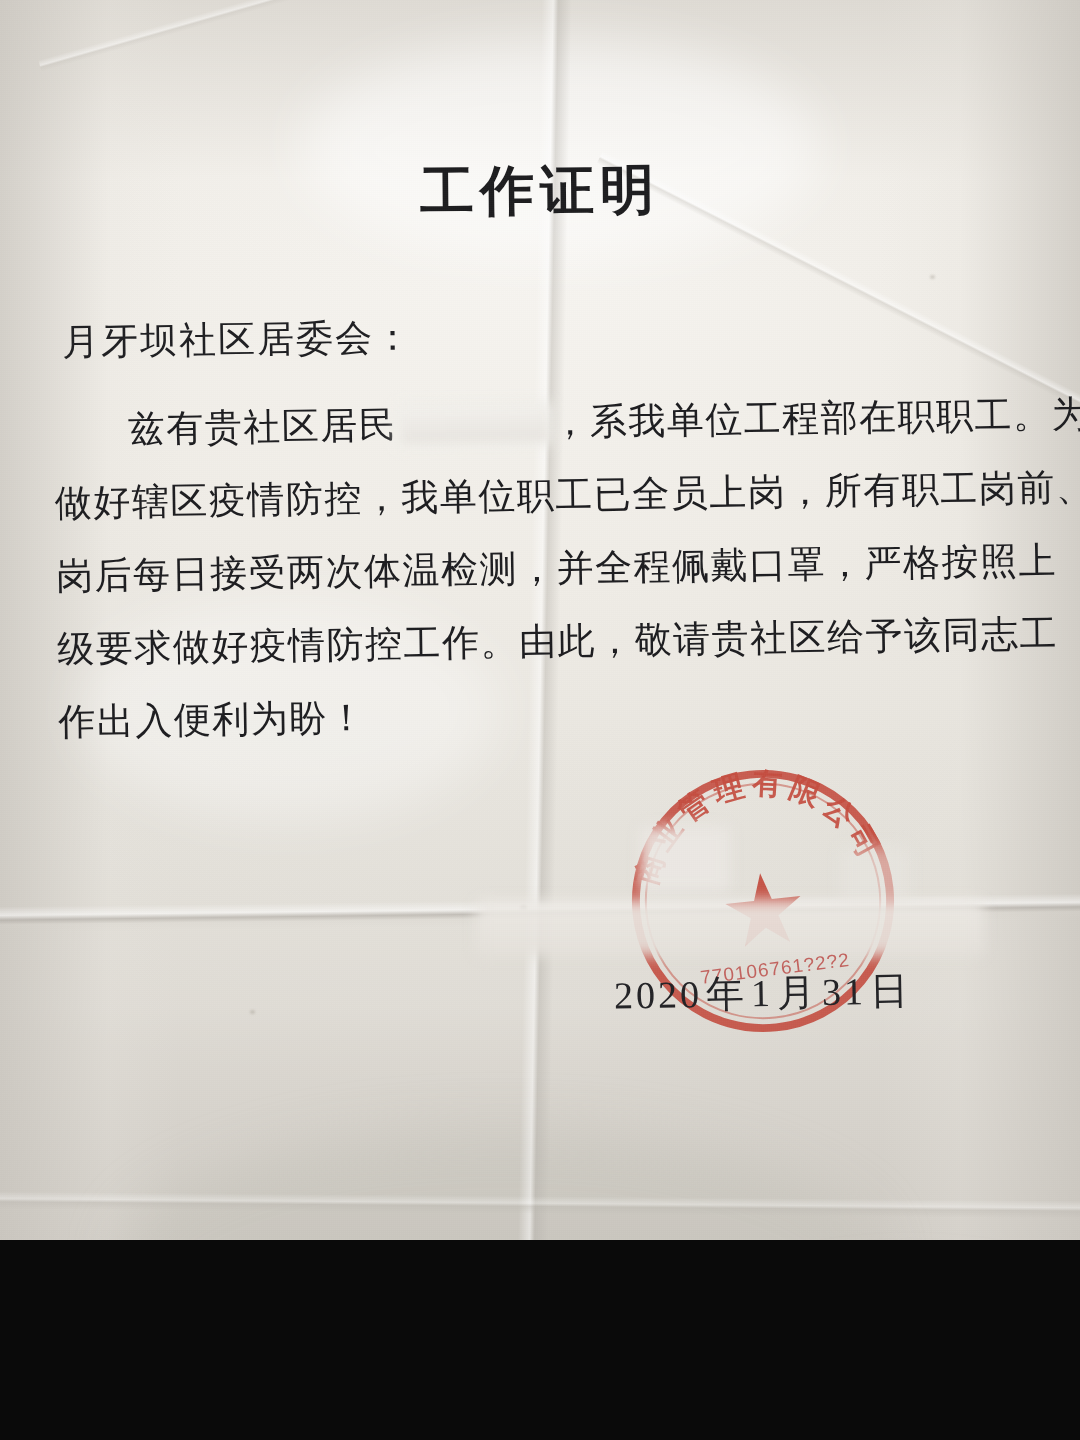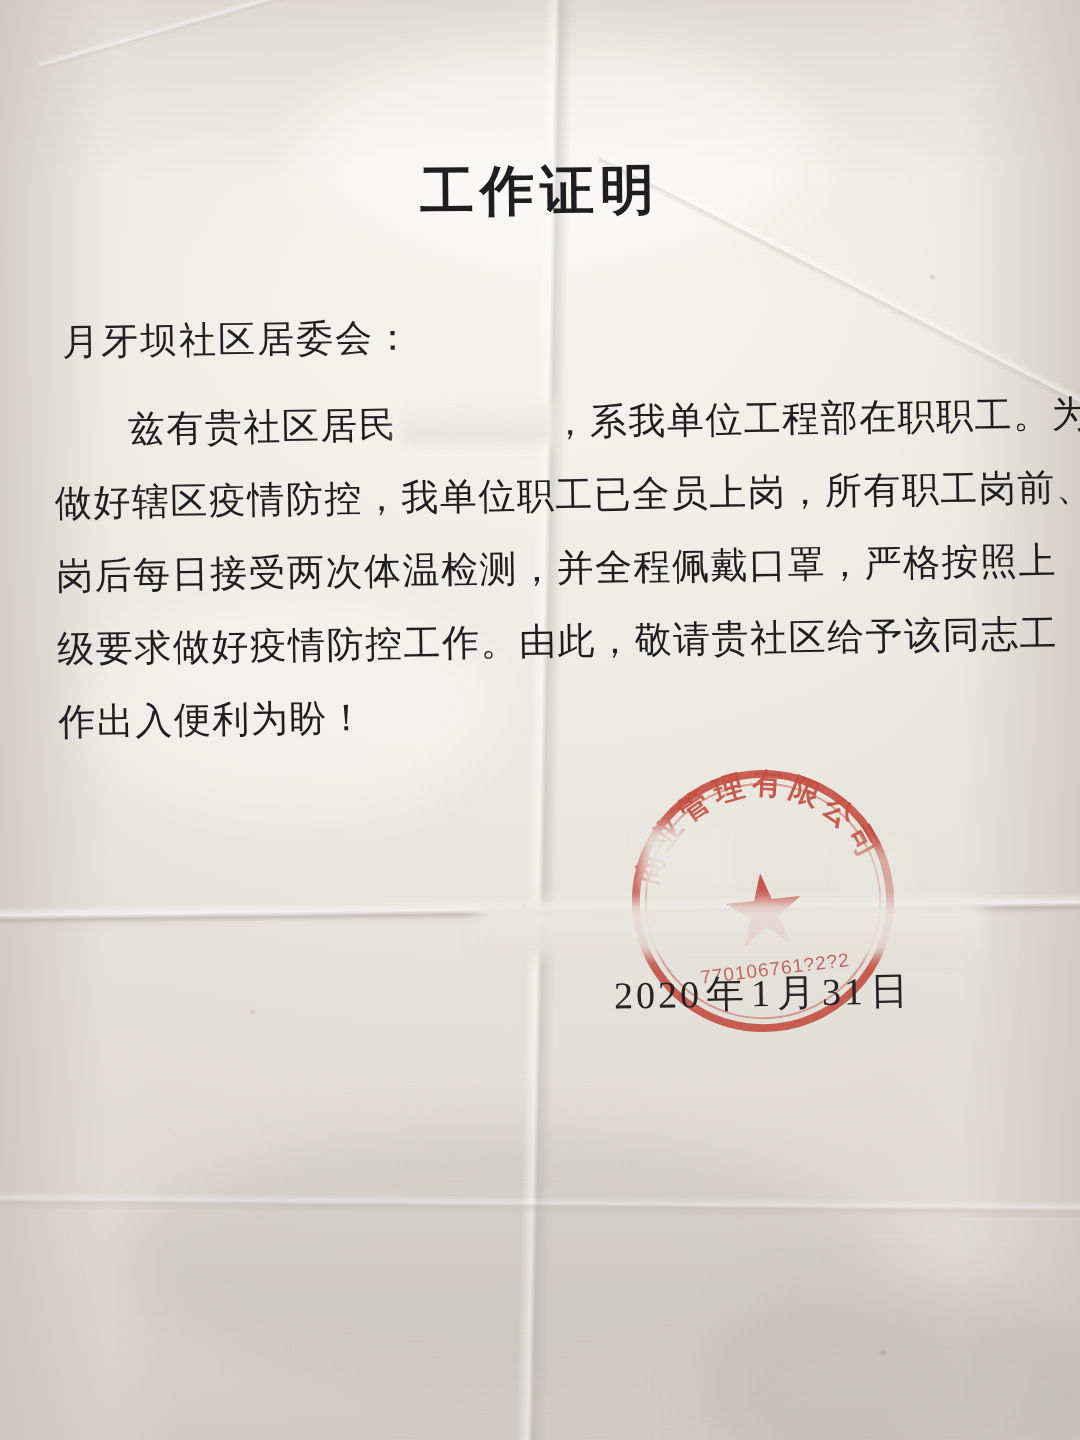--- a/index.html
+++ b/index.html
@@ -6,21 +6,21 @@
     margin: 0;
     padding: 0;
     background: #0a0a0a;
   }
   body {
     font-family: "Liberation Serif", "DejaVu Serif", serif;
   }
   .photo {
     position: relative;
     width: 1080px;
-    height: 1440px;
+    height: 1240px;
     overflow: hidden;
     background: #86efac;
   }
   
   .paper-base {
     position: absolute;
     inset: 0;
     background:
       radial-gradient(120% 70% at 48% 18%, #f7f5f1 0%, #efece6 42%, #e4e1da 78%, #dcd8d1 100%),
       linear-gradient(180deg, #f4f2ee 0%, #efece7 40%, #e8e5de 70%, #ddd9d2 100%);

